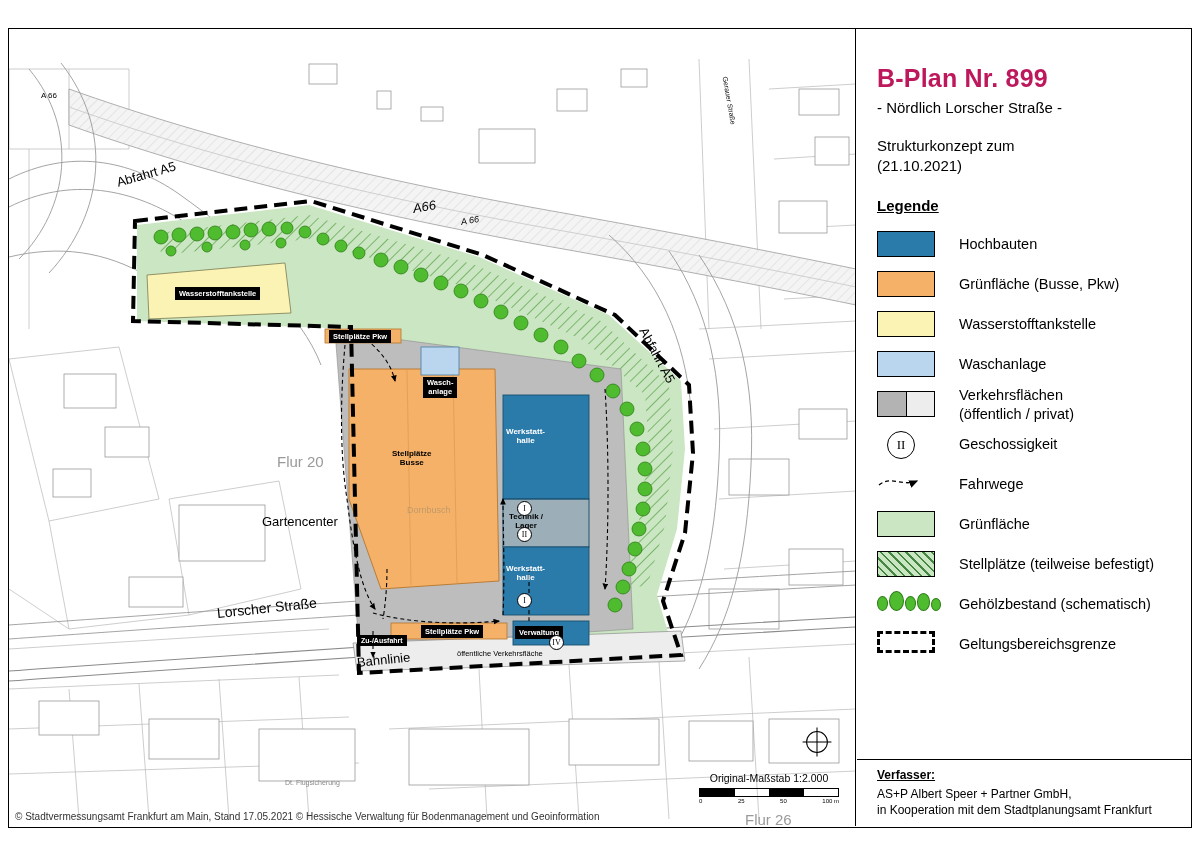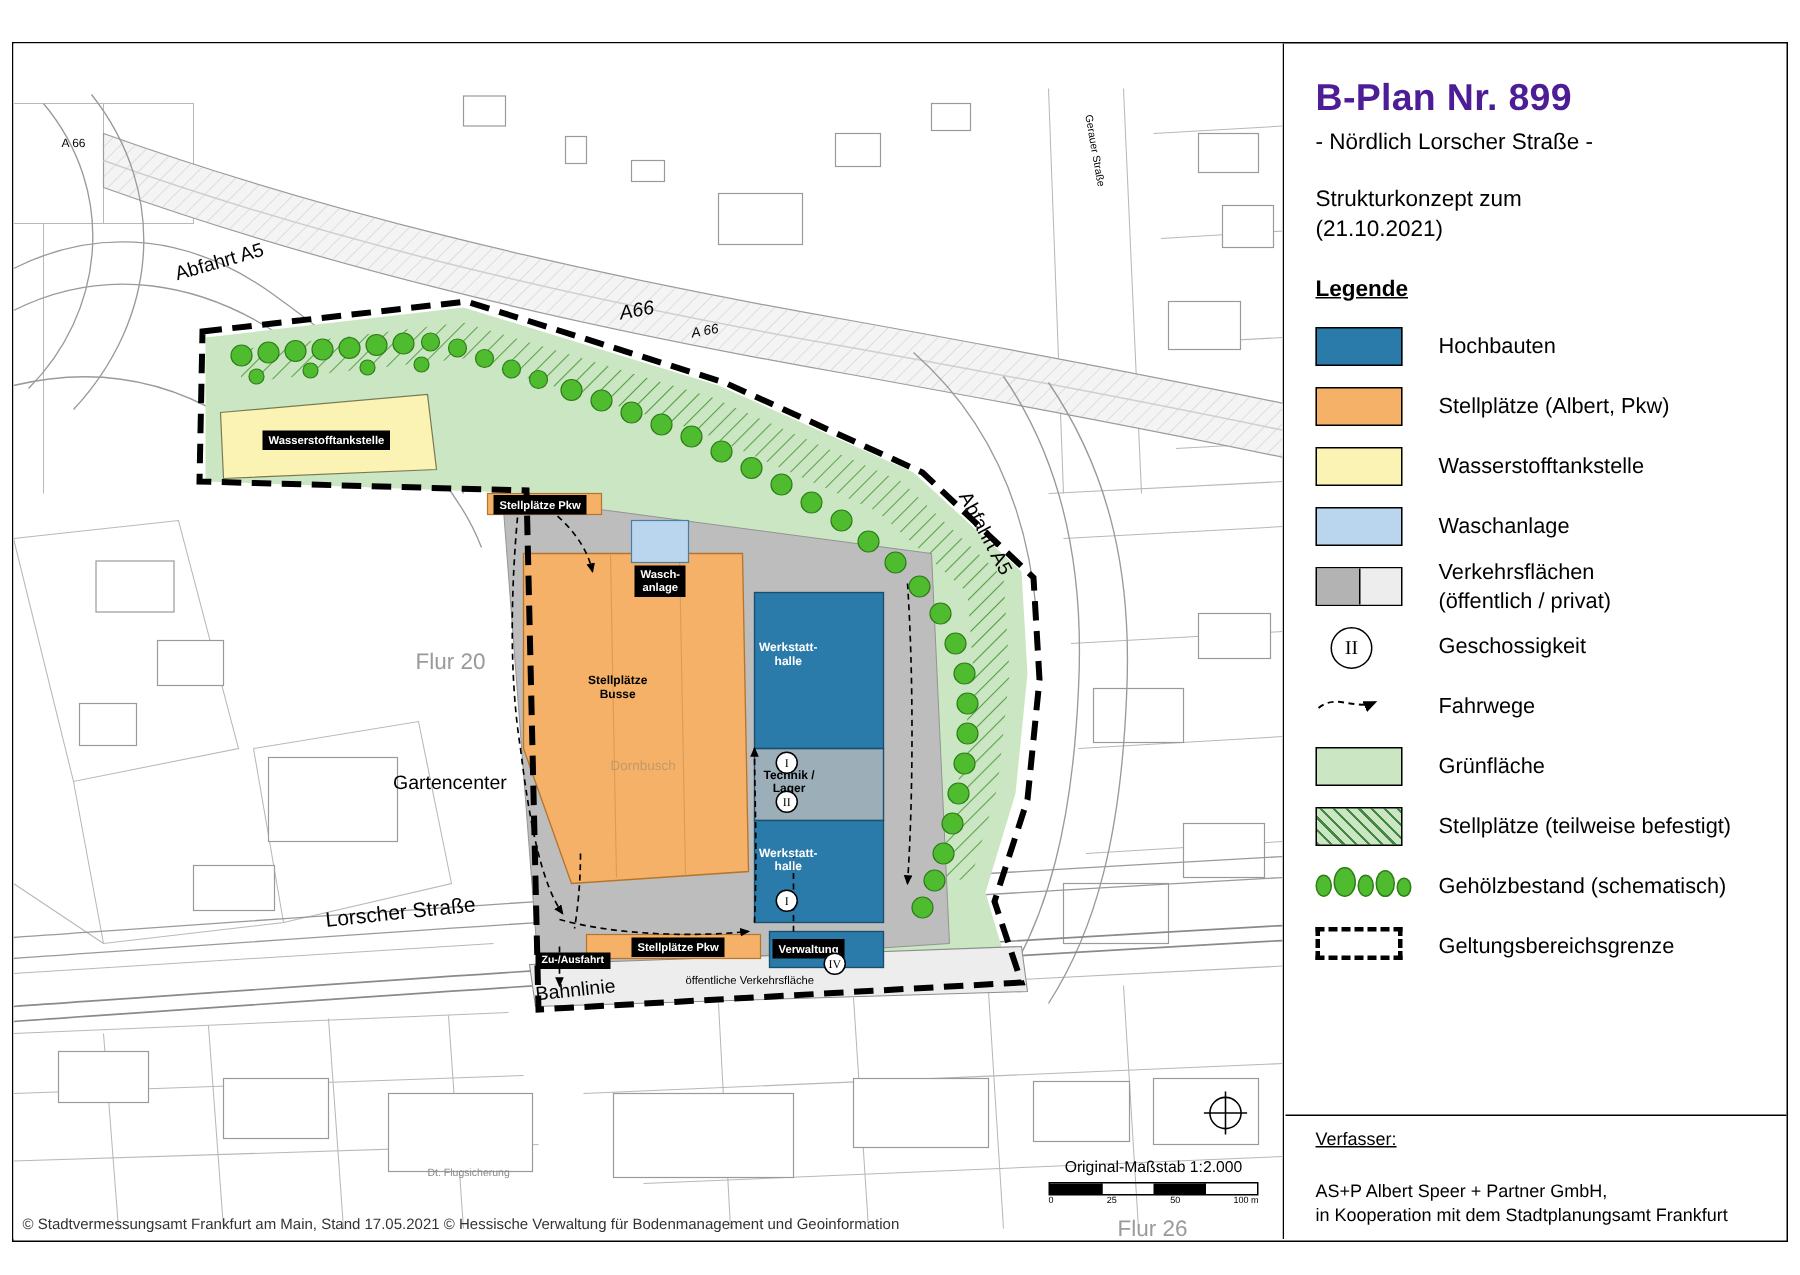--- a/index.html
+++ b/index.html
@@ -54,22 +54,22 @@
     top: 0;
     width: 334px;
     height: 797px;
     box-sizing: border-box;
     padding: 18px 14px 0 20px;
   }
   .title-main {
     font-size: 25px;
     font-weight: bold;
     letter-spacing: .2px;
-    color: #4c1d95;
-    margin: 4px 0 6px 0;
+    color: #be185d;
+    margin: 17px 0 6px 0;
   }
   .title-sub {
     font-size: 15px;
     color: #000;
     margin-bottom: 20px;
   }
   .title-desc {
     font-size: 15px;
     line-height: 1.35;
     color: #000;
@@ -147,21 +147,22 @@
     left: 0;
     right: 0;
     bottom: 0;
     border-top: 1.5px solid #000;
     padding: 8px 14px 8px 20px;
     box-sizing: border-box;
   }
   .verfasser-h {
     font-size: 12px;
     text-decoration: underline;
-    margin-bottom: 20px;
+    margin-bottom: 4px;
+    font-weight: bold;
   }
   .verfasser-l { font-size: 12px; line-height: 1.35; }
 
   
   .map-label {
     position: absolute;
     font-size: 9px;
     color: #000;
     white-space: nowrap;
   }
@@ -429,21 +430,21 @@
 
       <div class="road-label" style="left:108px; top:146px; transform:rotate(-16deg); transform-origin:left center;">Abfahrt A5</div>
       <div class="road-label" style="left:404px; top:172px; font-style:italic; transform:rotate(-10deg); transform-origin:left center;">A66</div>
       <div class="road-label" style="left:452px; top:188px; font-size:9px; font-style:italic; transform:rotate(-10deg); transform-origin:left center;">A 66</div>
       <div class="road-label" style="left:634px; top:292px; transform:rotate(62deg); transform-origin:left center;">Abfahrt A5</div>
       <div class="road-label" style="left:208px; top:576px; font-size:14px; transform:rotate(-6deg); transform-origin:left center;">Lorscher Straße</div>
       <div class="road-label" style="left:348px; top:626px; transform:rotate(-6deg); transform-origin:left center;">Bahnlinie</div>
       <div class="road-label" style="left:716px; top:44px; font-size:7px; transform:rotate(80deg); transform-origin:left center;">Gerauer Straße</div>
       <div class="road-label" style="left:32px; top:62px; font-size:8px;">A 66</div>
 
-      <div class="flur-label" style="left:268px; top:404px;">Flur 20</div>
+      <div class="flur-label" style="left:268px; top:424px;">Flur 20</div>
       <div class="flur-label" style="left:736px; top:782px;">Flur 26</div>
       <div class="flur-label" style="left:386px; top:476px; font-size:9px; color:#c09a6a;padding-left:12px;">Dornbusch</div>
       <div class="map-label" style="left:253px; top:485px; font-size:13px;">Gartencenter</div>
       <div class="map-label" style="left:276px; top:750px; font-size:7px; color:#888;">Dt. Flugsicherung</div>
 
       <div class="blk" style="left:166px; top:258px;">Wasserstofftankstelle</div>
       <div class="blk" style="left:320px; top:301px;">Stellplätze Pkw</div>
       <div class="blk" style="left:414px; top:320px; text-align:center; line-height:1.15;margin-top:28px;">
         <span>Wasch-</span><br>
         <span>anlage</span>
@@ -515,21 +516,21 @@
           <div class="legend-sym">
               <div class="sw hochbau"></div>
             </div>
           <div class="legend-label">Hochbauten</div>
         </div>
 
         <div class="legend-row">
           <div class="legend-sym">
               <div class="sw stell"></div>
             </div>
-          <div class="legend-label">Stellplätze (Albert, Pkw)</div>
+          <div class="legend-label">Grünfläche (Busse, Pkw)</div>
         </div>
 
         <div class="legend-row">
           <div class="legend-sym">
               <div class="sw wasserstoff"></div>
             </div>
           <div class="legend-label">Wasserstofftankstelle</div>
         </div>
 
         <div class="legend-row">

